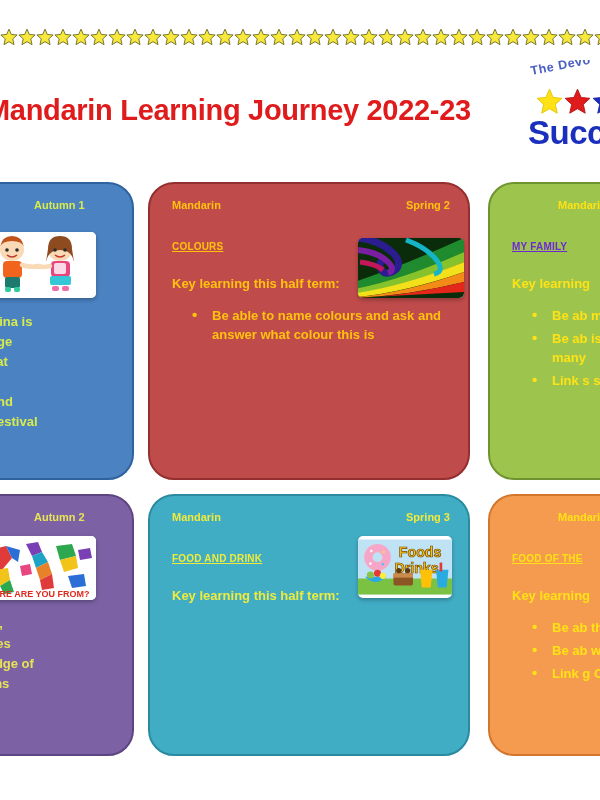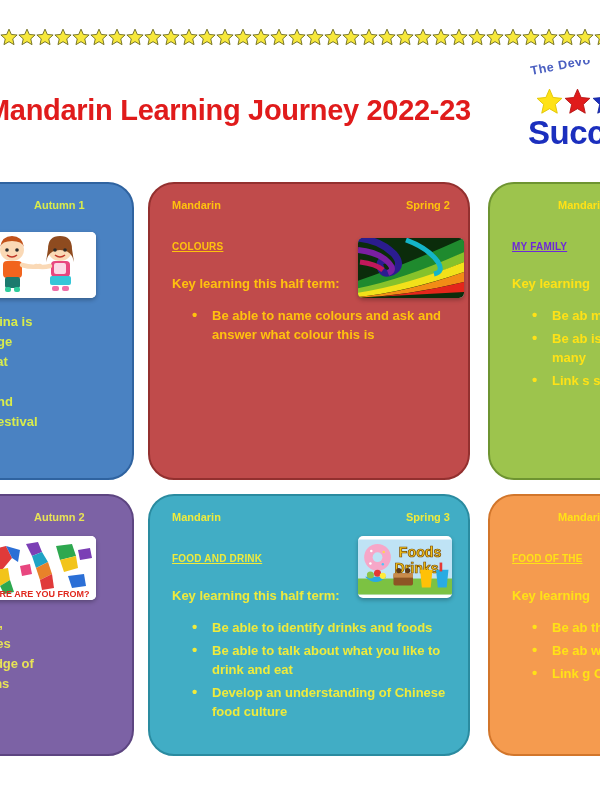--- a/index.html
+++ b/index.html
@@ -575,25 +575,20 @@
           <rect x="40" y="38" width="22" height="14" rx="2" fill="#8D5524"></rect>
           <rect x="40" y="38" width="22" height="5" fill="#C98B4B"></rect>
           <circle cx="46" cy="35" r="3" fill="#5D3A1A"></circle>
             <circle cx="56" cy="35" r="3" fill="#5D3A1A"></circle>
 
           <path d="M70 34 L84 34 L82 54 L72 54 Z" fill="#FFC107"></path>
           <path d="M88 34 L102 34 L100 54 L90 54 Z" fill="#29ABE2"></path>
           <rect x="92" y="26" width="3" height="10" fill="#E53935"></rect>
         </svg>
       </div>
-      <ul class="bullets" id="b4">
-          <li style="color: rgb(239, 235, 60);">Be able to identify drinks and foods</li>
-          <li style="color: rgb(239, 235, 60);">Be able to talk about what you like to drink and eat</li>
-          <li style="color: rgb(239, 235, 60);">Develop an understanding of Chinese food culture</li>
-        </ul>
     </div>
   </div>
 
   <div class="card row2 col3" id="c5" style="background: rgb(245, 155, 79); border: 2px solid rgb(210, 118, 43);">
     <div class="card-inner">
       <div class="card-head center">
         <span class="card-subject" style="color: rgb(255, 226, 22);">Mandarin</span>
       </div>
       <div class="topic" style="color: rgb(255, 226, 22);">FOOD OF THE</div>
       <div class="keyline" style="color: rgb(255, 226, 22);">Key learning</div>

